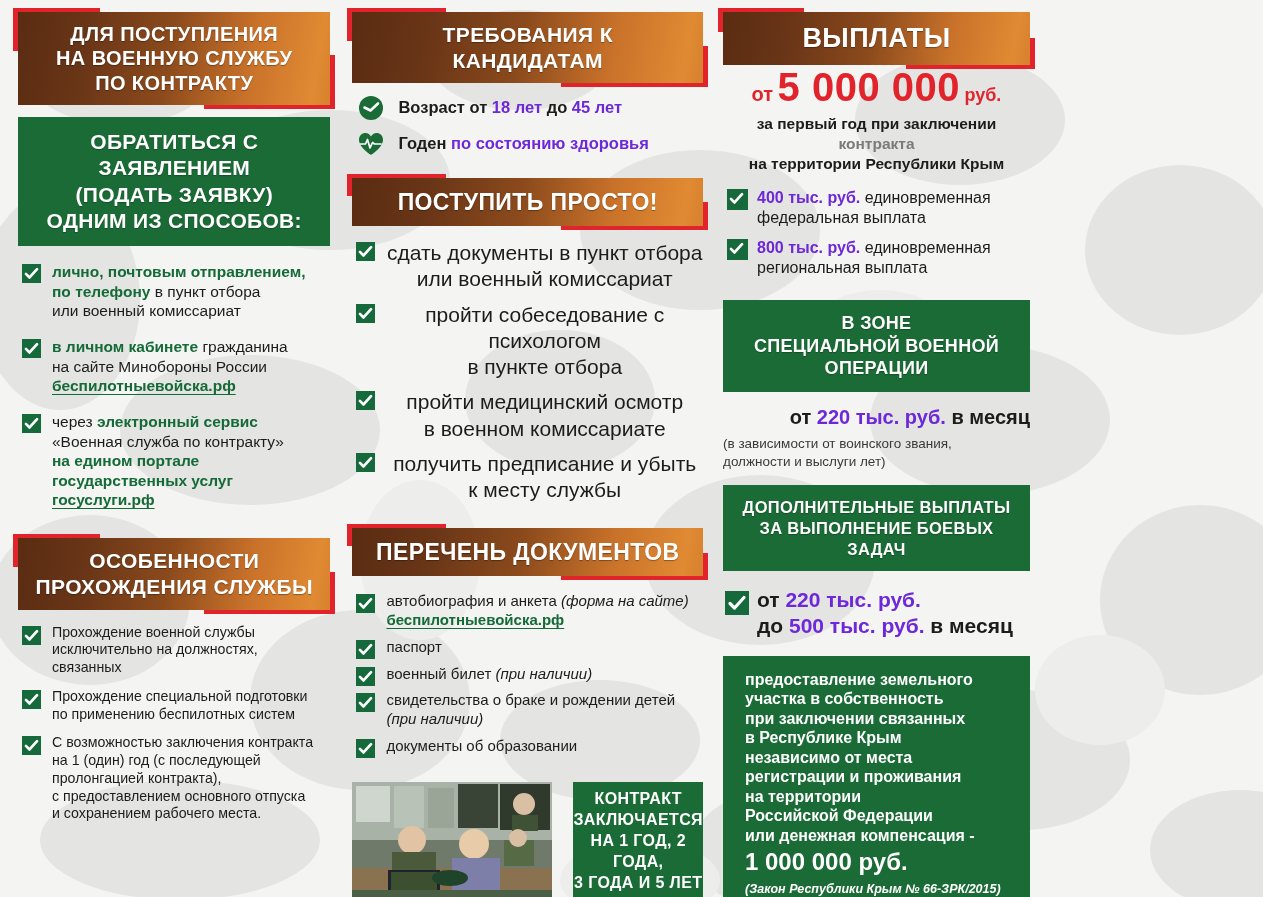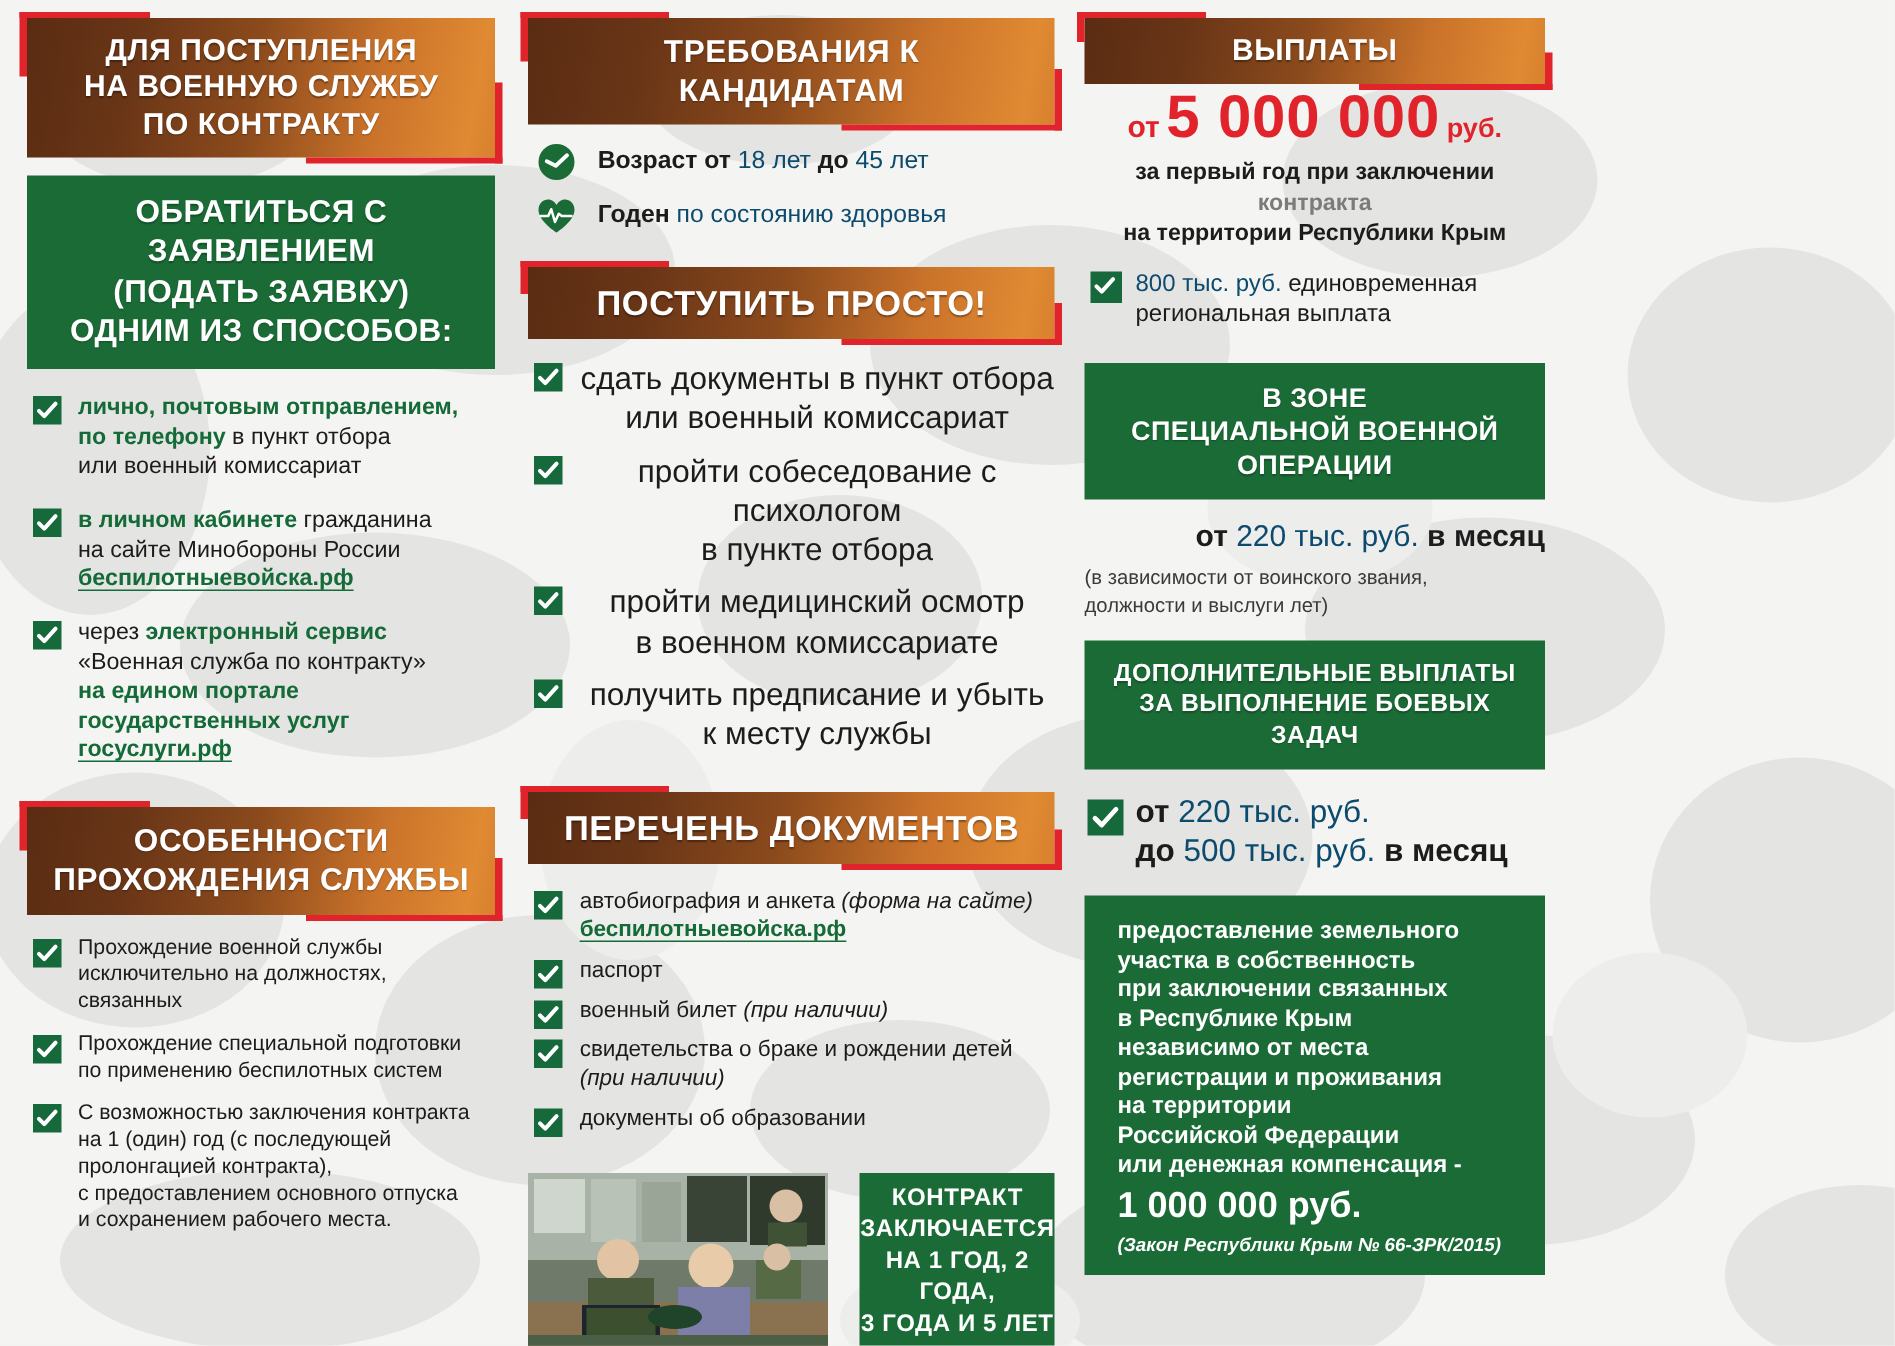--- a/index.html
+++ b/index.html
@@ -82,21 +82,21 @@
   .chk {
     position: absolute; left: 4px; top: 2px;
     width: 19px; height: 19px;
     background: #15693a;
     display: block;
   }
   .chk svg { display: block; }
 
   .g  { color: #146b37; font-weight: bold; }
   .gu { color: #146b37; font-weight: bold; text-decoration: underline; text-underline-offset: 3px; }
-  .r  { color: #0c4a6e; font-weight: normal; }
+  .r  { color: #6d28d9; font-weight: bold; }
   .b  { font-weight: bold; }
   .i  { font-style: italic; }
   .gray { color: #7b7b7b; }
 
   
   .hdr-1 { font-size: 20px; }
   .green-1 { font-size: 21px; margin-top: 12px; }
   .list-1 { margin-top: 16px; font-size: 15.5px; }
   .list-1 > li { margin-bottom: 17px; }
   .hdr-2 { font-size: 21px; margin-top: 12px; }
@@ -121,21 +121,21 @@
   .photo-row { display: flex; gap: 21px; margin-top: 18px; height: 118px; }
   .photo { width: 200px; height: 118px; overflow: hidden; position: relative; background:#2b3a2a; }
   .contract-box {
     flex: 1; background: #1a6b35; color: #fff;
     display: flex; align-items: center; justify-content: center;
     text-align: center; font-weight: bold; font-size: 16px; line-height: 1.32;
     letter-spacing: .4px;
   }
 
   
-  .hdr-r1 { font-size: 20px; }
+  .hdr-r1 { font-size: 27px; }
   .big-amount { text-align: center; margin-top: 2px; line-height: 1; }
   .big-amount .pre { color: #e1232b; font-weight: bold; font-size: 20px; vertical-align: baseline; }
   .big-amount .num { color: #e1232b; font-weight: bold; font-size: 40px; letter-spacing: .5px; }
   .big-amount .suf { color: #e1232b; font-weight: bold; font-size: 18px; }
   .sub-amount { text-align: center; font-size: 15.5px; font-weight: bold; color: #1c1c1c; margin-top: 7px; line-height: 1.3; }
   .list-r1 { margin-top: 14px; font-size: 16px; }
   .list-r1 > li { margin-bottom: 10px; line-height: 1.26; }
   .list-r1 .chk { width: 21px; height: 21px; top: 1px; }
   .bar-green-r1 { font-size: 18px; margin-top: 12px; }
   .mid-amount { text-align: right; font-size: 20px; font-weight: bold; color: #1c1c1c; margin-top: 14px; }
@@ -385,20 +385,25 @@
     <div class="sub-amount">
         <div><span class="b">за первый год при заключении </span><span class="gray">контракта</span></div>
         <div><span class="b">на территории Республики Крым</span></div>
       </div>
 
     <ul class="checks list-r1">
         <li><span class="chk">
             <svg width="19" height="19" viewBox="0 0 24 24">
               <path d="M5 12.5 L9.5 17 L19 6.5" stroke="#fff" stroke-width="3.4" fill="none" stroke-linecap="round" stroke-linejoin="round"></path>
             </svg>
+          </span><span><div><span class="r">400 тыс. руб.</span> единовременная</div><div>федеральная выплата</div></span></li>
+        <li><span class="chk">
+            <svg width="19" height="19" viewBox="0 0 24 24">
+              <path d="M5 12.5 L9.5 17 L19 6.5" stroke="#fff" stroke-width="3.4" fill="none" stroke-linecap="round" stroke-linejoin="round"></path>
+            </svg>
           </span><span><div><span class="r">800 тыс. руб.</span> единовременная</div><div>региональная выплата</div></span></li>
       </ul>
 
     <div class="bar-green bar-green-r1">
       <div>В ЗОНЕ</div>
       <div>СПЕЦИАЛЬНОЙ ВОЕННОЙ ОПЕРАЦИИ</div>
     </div>
 
     <div class="mid-amount">от <span class="r">220 тыс. руб.</span> в месяц</div>
     <div class="note">

